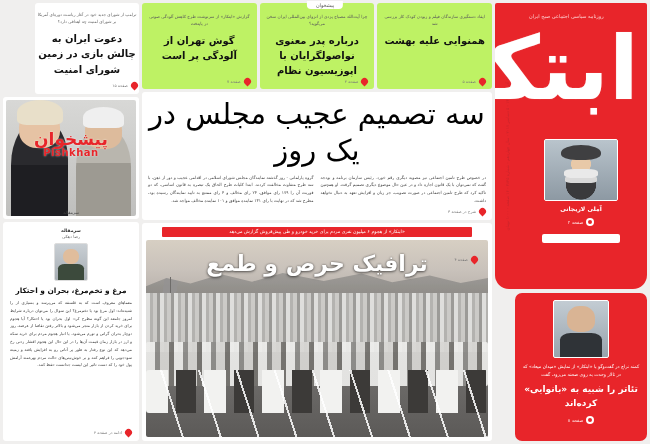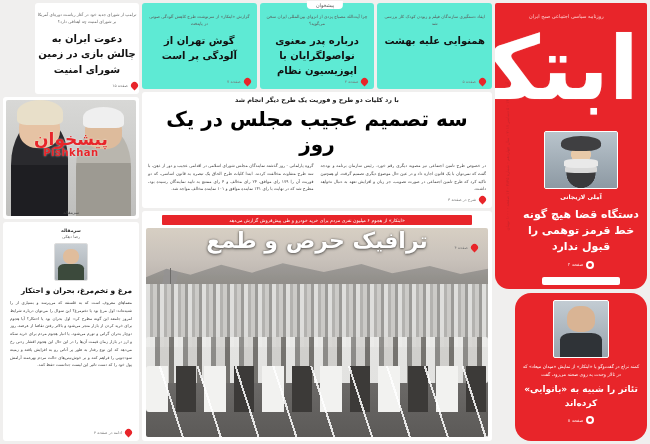--- a/index.html
+++ b/index.html
@@ -169,21 +169,21 @@
     background: #ffffff;
     border-radius: 2px;
     margin: 8px auto 0;
   }
 
   
   .person-card {
     margin-top: 4px;
     margin-left: 20px;
     background: #e8252a;
-    border-radius: 16px;
+    border-radius: 7px;
     flex: 1 1 auto;
     padding: 7px 7px 5px;
     display: flex;
     flex-direction: column;
     align-items: center;
     overflow: hidden;
   }
   .person-photo {
     width: 56px; height: 58px;
     border: 1.6px solid #ffffff;
@@ -234,21 +234,21 @@
   }
 
   .top-strip {
     display: flex;
     flex-direction: row;
     gap: 3px;
     height: 86px;
   }
   .news-card {
     flex: 1 1 0;
-    background: #5eead4;
+    background: #bef264;
     border-radius: 3px;
     padding: 10px 6px 4px;
     display: flex;
     flex-direction: column;
     min-width: 0;
     overflow: hidden;
   }
   .nc-kicker {
     font-size: 4.3px;
     line-height: 1.7;
@@ -286,22 +286,22 @@
     position: relative;
   }
   .main-kicker {
     font-size: 6.4px;
     color: #1a1a1a;
     text-align: center;
     font-weight: bold;
     margin-bottom: 3px;
   }
   .main-headline {
-    font-size: 20px;
-    font-weight: bold;
+    font-size: 29px;
+    font-weight: normal;
     color: #000000;
     text-align: center;
     line-height: 1.25;
     letter-spacing: -.4px;
   }
   .main-cols {
     display: flex;
     gap: 7px;
     margin-top: 5px;
   }
@@ -403,21 +403,21 @@
     top: 16px;
     display: flex;
     align-items: center;
     gap: 3px;
     z-index: 4;
   }
 
   .photo-title {
     position: absolute;
     left: 0; right: 0;
-    top: 0;
+    top: 11px;
     text-align: center;
     font-size: 22px;
     font-weight: bold;
     color: #ffffff;
     text-shadow: 0 0 2px rgba(0,0,0,.45), 0 1px 3px rgba(0,0,0,.5);
     z-index: 4;
     letter-spacing: -.5px;
   }
 
   
@@ -535,21 +535,21 @@
   }
   .ed-photo::before {
     content:""; position:absolute; left:26%; top:12%; width:48%; height:42%;
     background:#e0bd9c; border-radius:46%;
   }
   .ed-photo::after {
     content:""; position:absolute; left:10%; top:56%; width:80%; height:46%;
     background:#3c4a3c; border-radius:26% 26% 0 0;
   }
   .ed-title {
-    text-align:right; font-size:7.4px; font-weight:bold;
+    text-align:center; font-size:7.4px; font-weight:bold;
     margin-top:5px; color:#111;
   }
   .ed-body {
     font-size:4.05px; line-height:1.92; color:#3c3c3c;
     text-align:justify; margin-top:4px;
     flex: 1 1 auto; overflow:hidden;
   }
   .ed-foot { display:flex; align-items:center; gap:3px; margin-top:3px; }
 </style>
 </head>
@@ -568,21 +568,20 @@
       <div class="logo-wrap">
         <div class="logo-word">ابتکار</div>
         <div class="logo-sub">روزنامه سیاسی اجتماعی صبح ایران</div>
       </div>
 
       <div class="portrait-box">
         <div class="cleric"></div>
       </div>
       <div class="portrait-name">آملی لاریجانی</div>
 
-      <div class="red-headline">دستگاه قضا هیچ گونه خط قرمز توهمی را قبول ندارد</div>
 
       <div class="badge-line">
         <span class="badge-dot"></span>
         <span class="badge-text">صفحه ۲</span>
       </div>
 
       <div class="white-tab"></div>
     </div>
 
     <div class="person-card">
@@ -624,21 +623,20 @@
         <div class="nc-kicker">گزارش «ابتکار» از سرنوشت طرح کاهش آلودگی صوتی در پایتخت</div>
         <div class="nc-headline">گوش تهران از آلودگی پر است</div>
         <div class="nc-foot">
           <span class="pin"></span>
           <span class="pin-label">صفحه ۷</span>
         </div>
       </div>
     </div>
 
     <div class="main-block">
-      <div class="main-kicker">با رد کلیات دو طرح و فوریت یک طرح دیگر انجام شد</div>
       <div class="main-headline">سه تصمیم عجیب مجلس در یک روز</div>
       <div class="main-cols">
         <div class="col">در خصوص طرح تامین اجتماعی نیز مصوبه دیگری رقم خورد. رئیس سازمان برنامه و بودجه گفت که نمی‌توان با یک قانون اجازه داد و در عین حال موضوع دیگری تصمیم گرفت. او همچنین تاکید کرد که طرح تامین اجتماعی در صورت تصویب، جز زیان و افزایش تعهد به دنبال نخواهد داشت.</div>
         <div class="col">گروه پارلمانی - روز گذشته نمایندگان مجلس شورای اسلامی در اقدامی عجیب و دور از ذهن، با سه طرح متفاوت مخالفت کردند. ابتدا کلیات طرح الحاق یک تبصره به قانون اساسی، که دو فوریت آن را ۱۷۹ رای موافق، ۲۴ رای مخالف و ۴ رای ممتنع به تایید نمایندگان رسیده بود، مطرح شد که در نهایت با رای ۱۳۱ نماینده موافق و ۱۰۱ نماینده مخالف مواجه شد.</div>
       </div>
       <div class="main-foot">
         <span class="pin"></span>
         <span class="pin-label">شرح در صفحه ۳</span>
       </div>
     </div>

